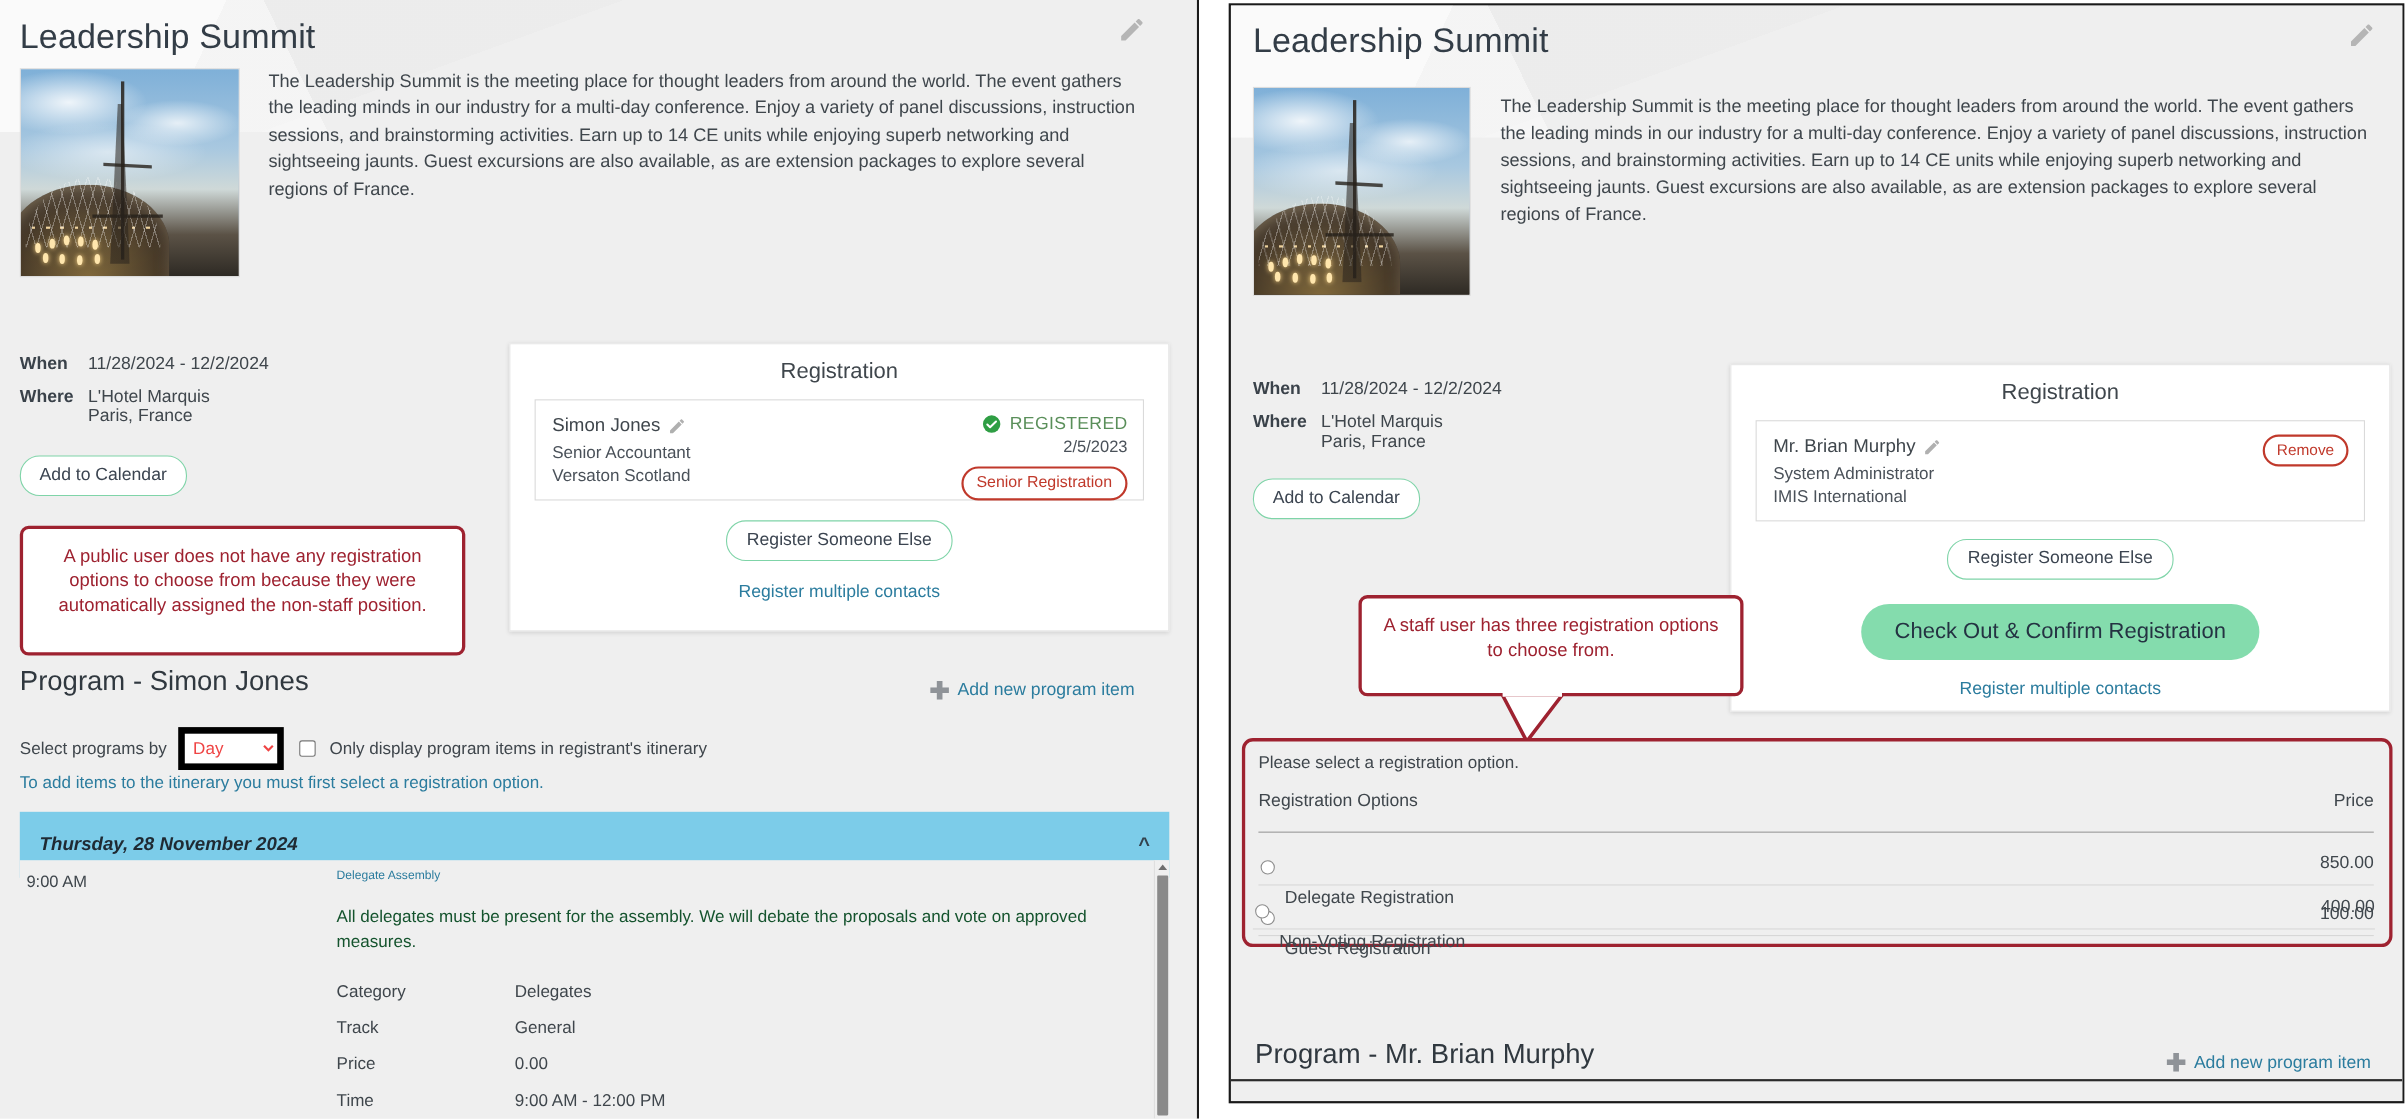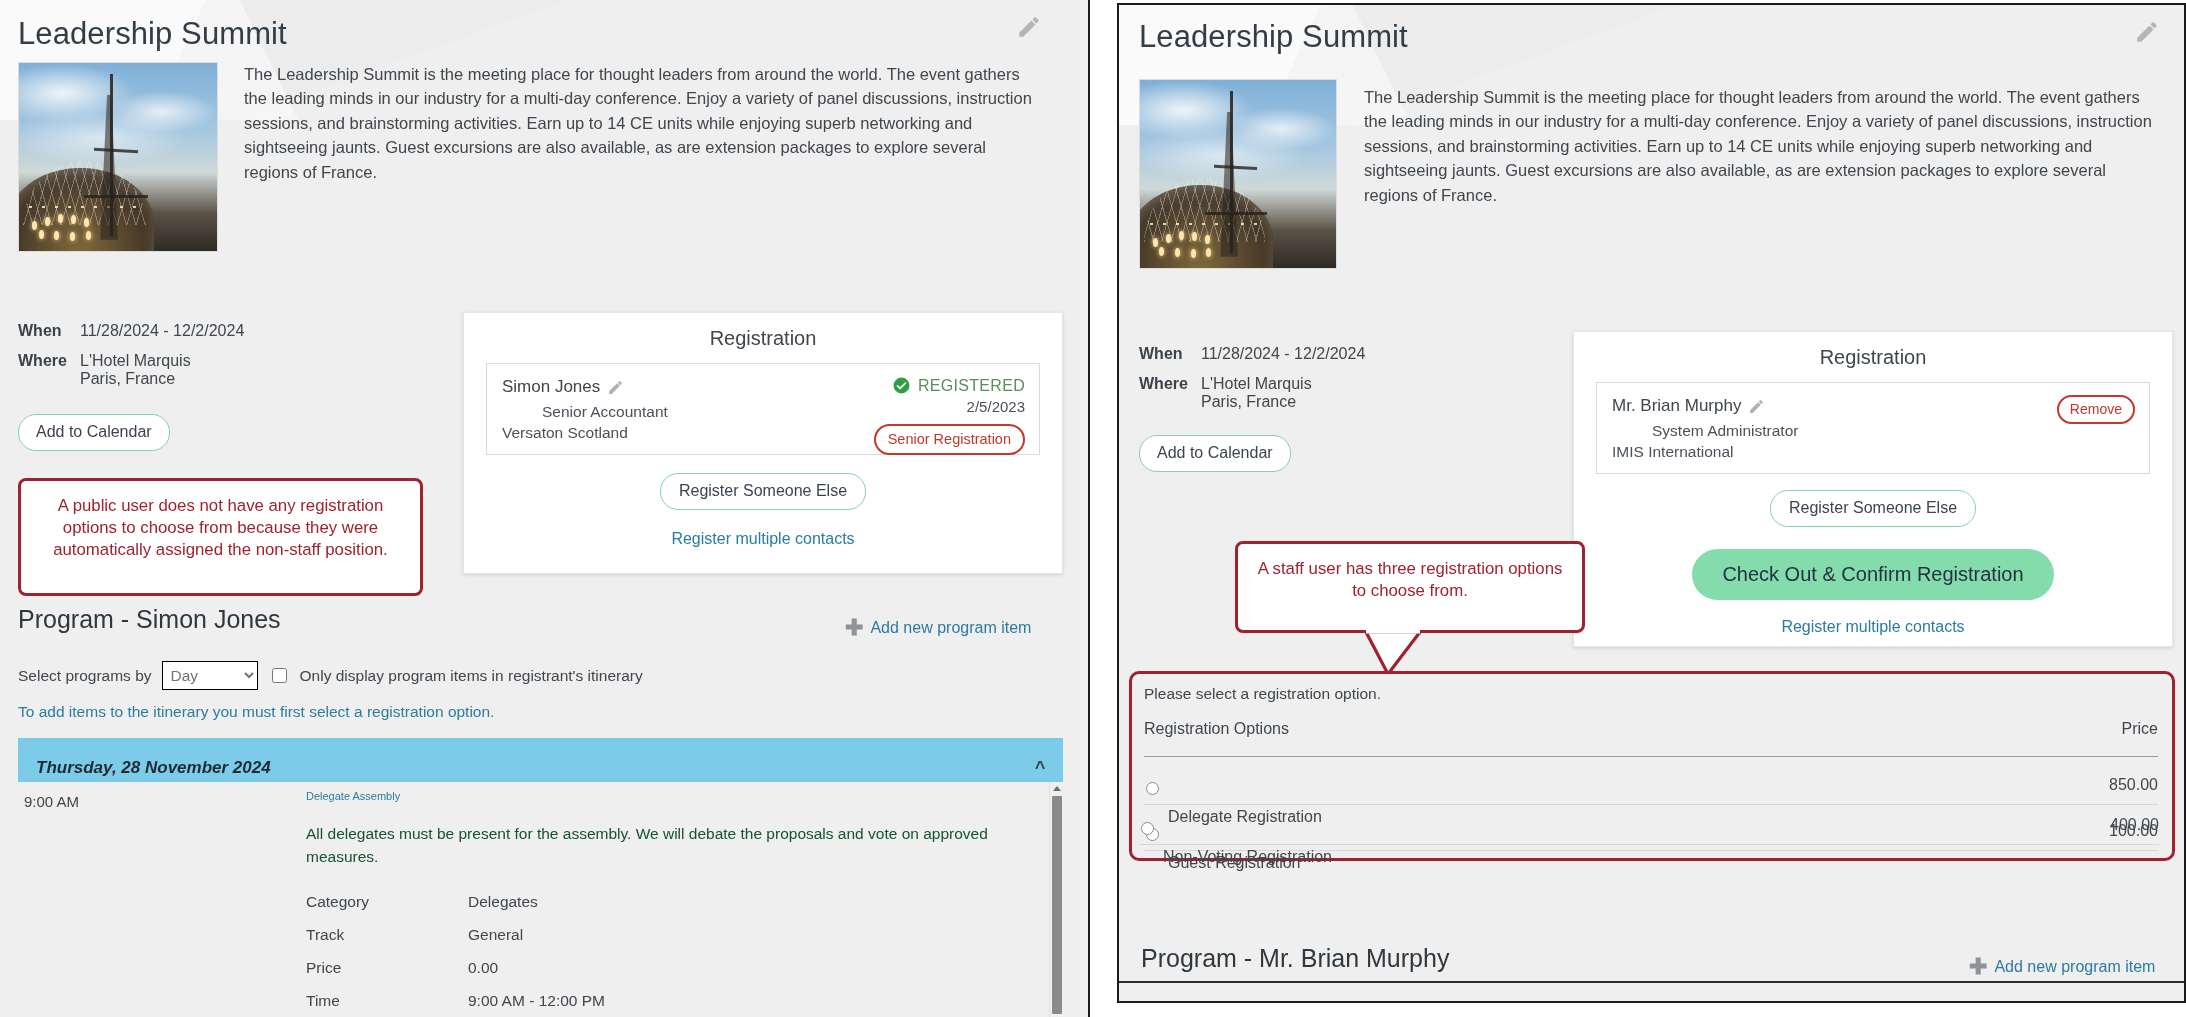--- a/index.html
+++ b/index.html
@@ -121,21 +121,21 @@
   }
   .reg-title {
     text-align:center; font-size: 20px; color:#3f464c;
     padding: 14px 0 13px;
   }
   .reg-person {
     margin: 0 22px; border: 1px solid #dadada;
     padding: 13px 15px 15px; position:relative; background:#fff;
   }
   .person-name { font-size: 17px; color:#3f464c; display:flex; align-items:center; gap:7px;}
-  .person-sub  { font-size: 15.5px; color:#4a5159; margin-top: 6px; margin-left: 40px; }
+  .person-sub  { font-size: 15.5px; color:#4a5159; margin-top: 6px; }
   .person-sub2 { font-size: 15.5px; color:#4a5159; margin-top: 3px; }
 
   .status-wrap { position:absolute; right: 14px; top: 12px; text-align:right; }
   .status-line { display:flex; align-items:center; gap:7px; justify-content:flex-end; }
   .status-text { color:#5a8f5a; font-size:16px; letter-spacing:.3px; }
   .status-date { color:#4a5159; font-size:15px; margin-top:3px; }
 
   .btn-pill-red {
     border:2px solid #c0392b; color:#c0392b; background:#fff;
     border-radius: 16px; font-size: 14.5px; padding: 5px 12px 6px;
@@ -175,21 +175,21 @@
   }
   .add-item {
     position:absolute; display:flex; align-items:center; gap:7px;
     color:#2b7c9e; font-size: 16px; cursor:pointer; white-space:nowrap;
   }
   .plus-icon { color:#8f9398; font-size:22px; line-height:1; font-weight:700;}
 
   .controls { position:absolute; display:flex; align-items:center; gap: 10px; font-size:15.5px; color:#3f464c;}
   select.day-select {
     font-family:"Liberation Sans", sans-serif; font-size: 15.5px;
-    padding: 4px 4px; border:1px solid #000000; background:#fff; color:#737373;
+    padding: 4px 4px; border:6px solid #000000; background:#fff; color:#ef4444;
     width: 96px;
   }
   .chk { width:15px; height:15px; }
   .note-blue { position:absolute; color:#2b7c9e; font-size:15.5px; }
 
   .day-bar {
     position:absolute; background:#7ccce9; color:#1f2a33;
     display:flex; align-items:center; justify-content:space-between;
     padding: 0 18px; font-size: 17px; font-weight:700;
   }

